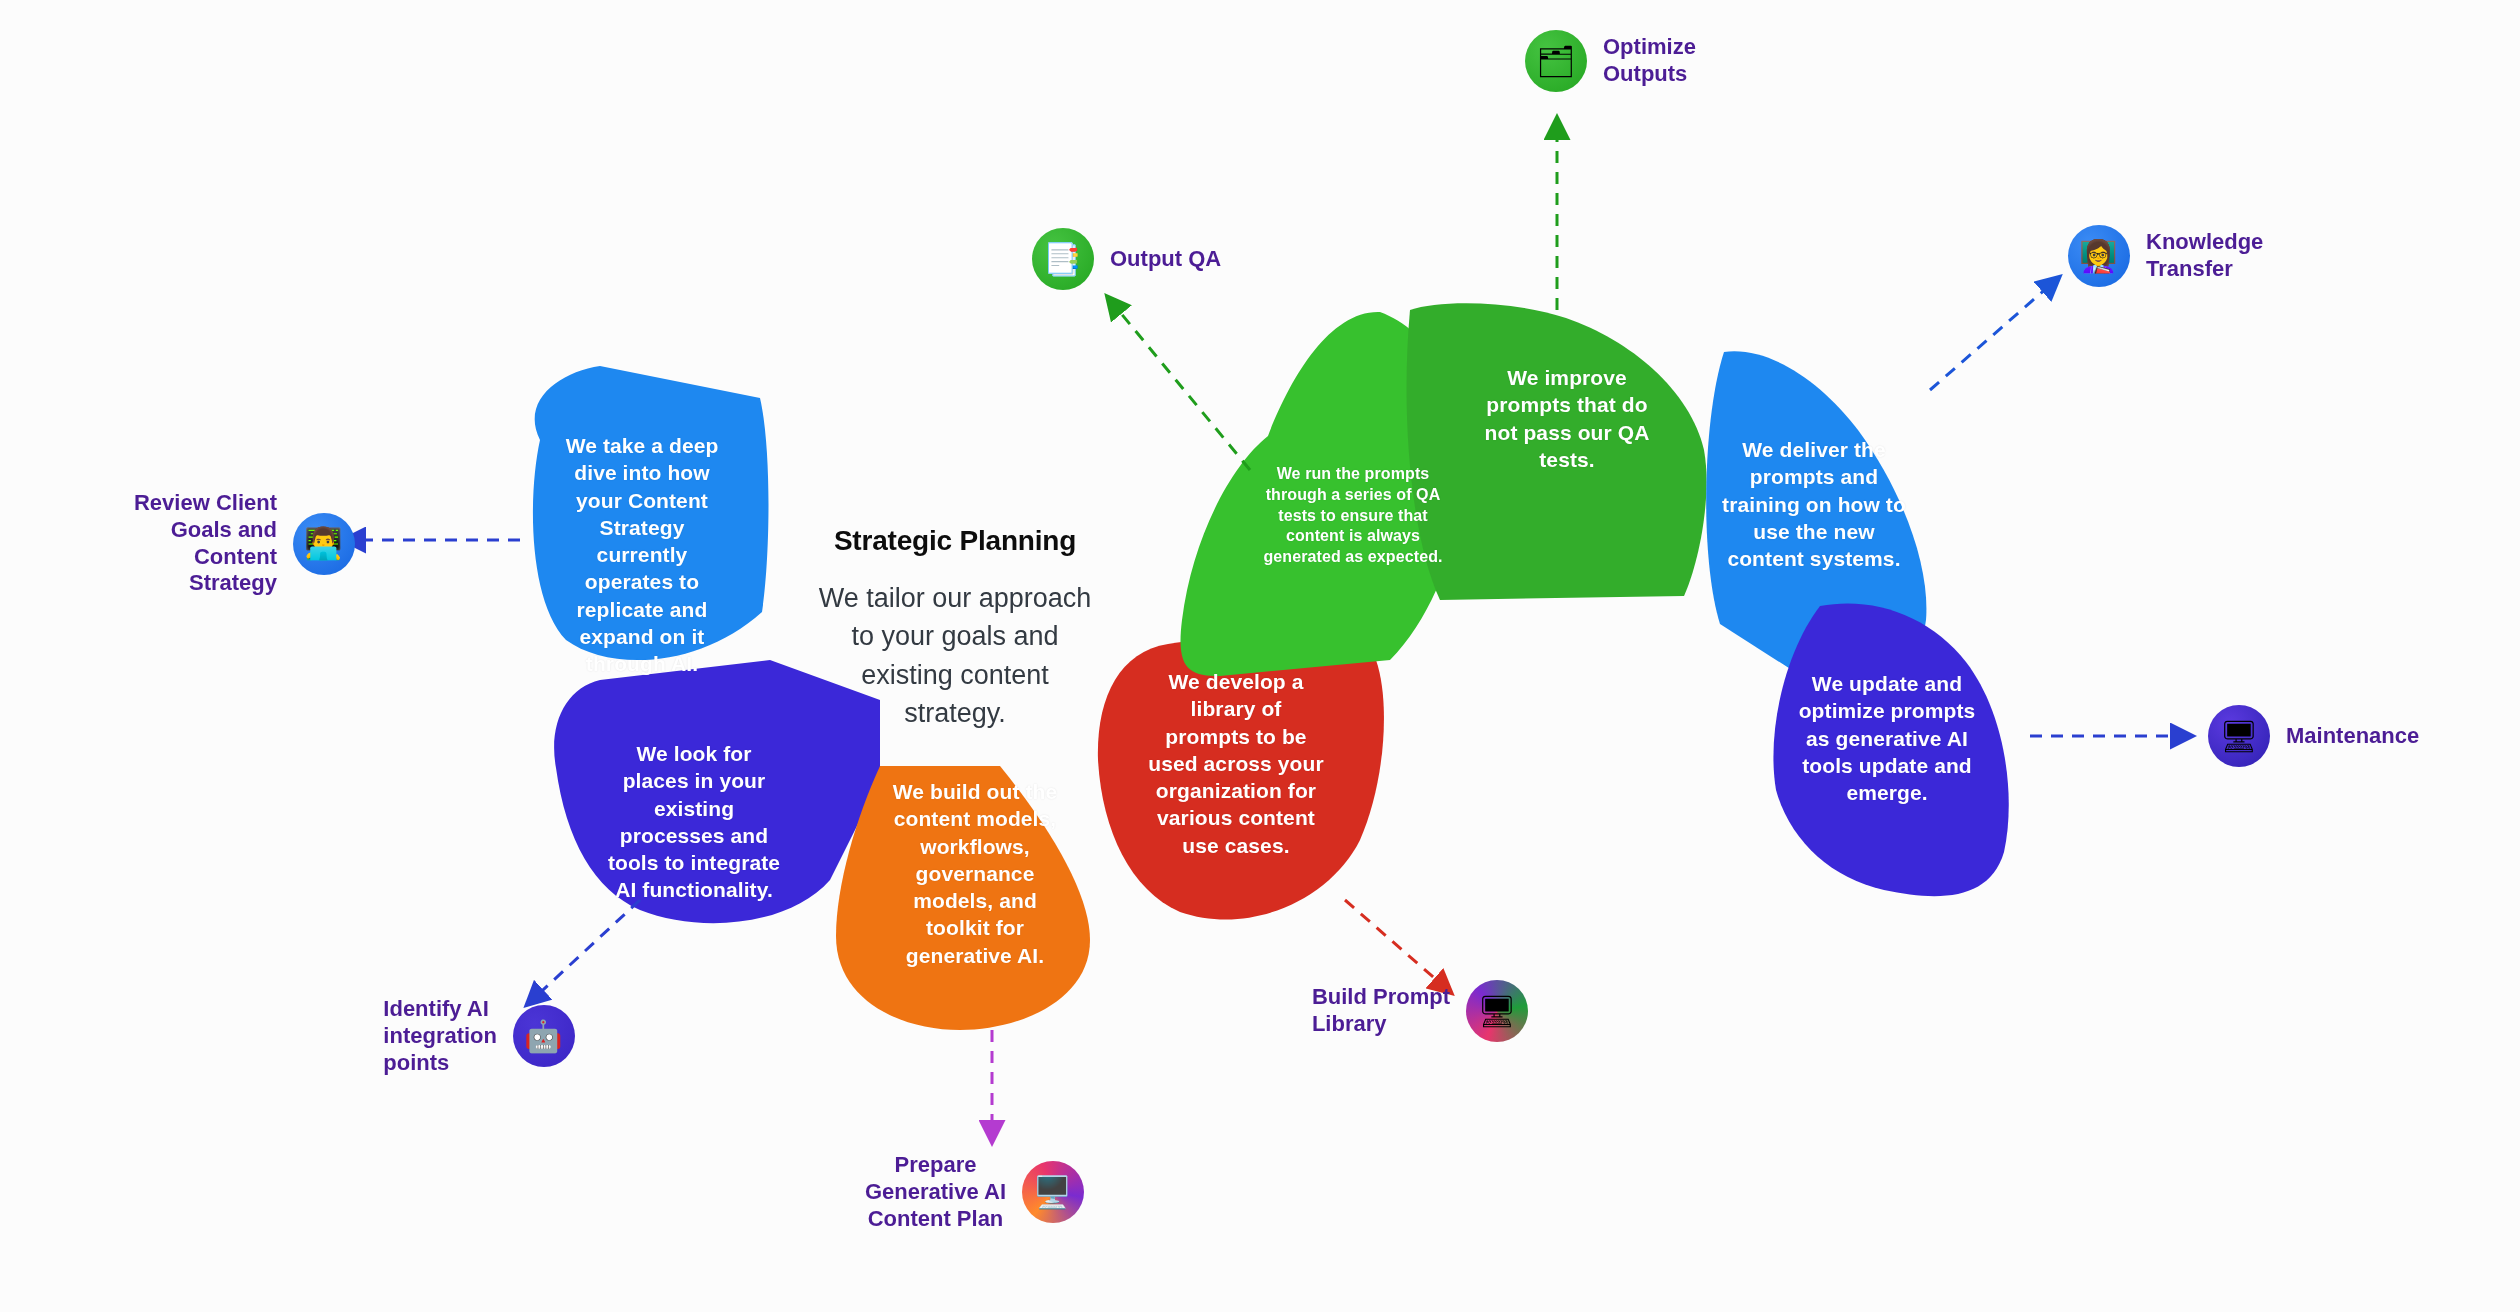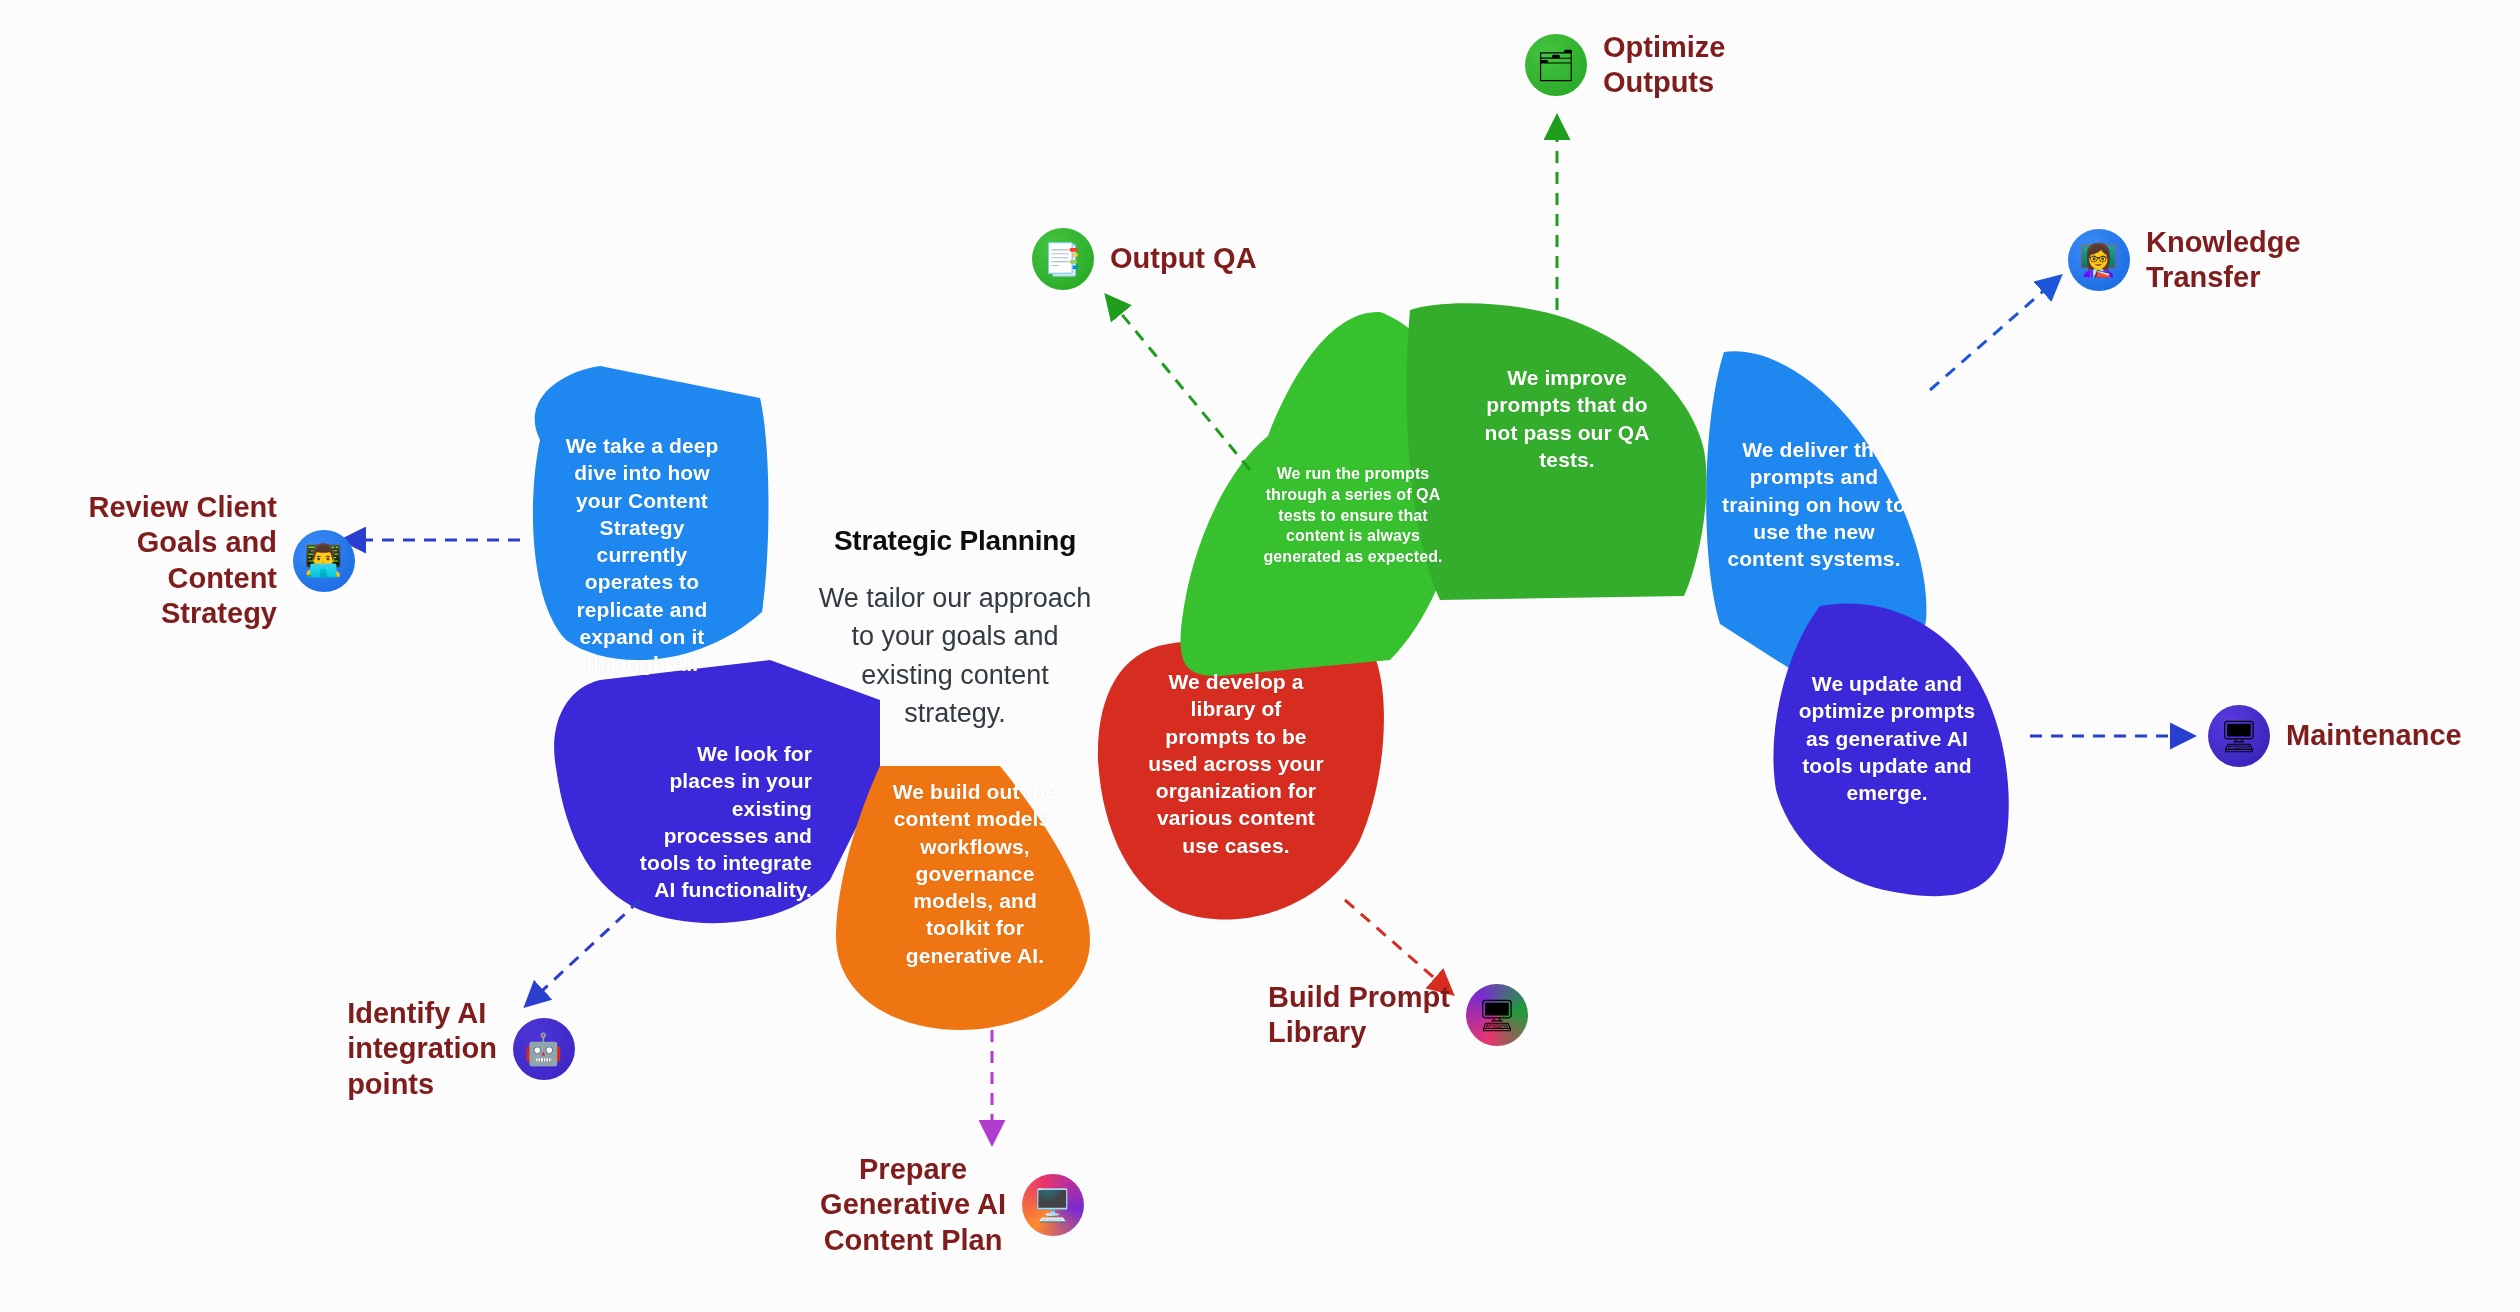--- a/index.html
+++ b/index.html
@@ -15,21 +15,21 @@
     position:absolute;color:#ffffff;font-weight:700;text-align:center;
     line-height:1.30;letter-spacing:.1px;pointer-events:none;
     text-shadow:0 0 2px rgba(0,0,0,.10);
   }
   .hub{position:absolute;text-align:center;}
   .hub-title{font-size:28px;font-weight:700;color:#0d0d0d;letter-spacing:-.2px;}
   .hub-desc{font-size:27px;color:#333a42;line-height:1.42;font-weight:400;}
 
   .node{position:absolute;display:flex;align-items:center;gap:16px;}
   .node.rev{flex-direction:row-reverse;}
-  .node-label{font-size:29px;font-weight:700;color:#7f1d1d;line-height:1.22;white-space:pre-line;}
+  .node-label{font-size:22px;font-weight:700;color:#4c1d95;line-height:1.22;white-space:pre-line;}
   .badge{
     width:62px;height:62px;border-radius:50%;flex:0 0 62px;
     display:flex;align-items:center;justify-content:center;
     font-size:31px;line-height:1;position:relative;overflow:hidden;
   }
   .badge span{filter:saturate(1.15);}
   .b-blue{background:radial-gradient(circle at 35% 30%,#3b8cf5,#1565e0);}
   .b-indigo{background:radial-gradient(circle at 35% 30%,#4b35d6,#3a24c4);}
   .b-green{background:radial-gradient(circle at 35% 30%,#45c341,#23a520);}
   .b-multi{background:conic-gradient(from 200deg,#e8356d,#7a2bd0,#1f9d3a,#e8356d);}
@@ -100,21 +100,21 @@
 
     <line x1="1557" y1="310" x2="1557" y2="122" stroke="#1f9d1c" stroke-width="3" stroke-dasharray="12 9" marker-end="url(#ah-green)"></line>
 
     <line x1="1930" y1="390" x2="2056" y2="280" stroke="#1c55d8" stroke-width="3" stroke-dasharray="12 9" marker-end="url(#ah-blue2)"></line>
 
     <line x1="2030" y1="736" x2="2188" y2="736" stroke="#2a3fd0" stroke-width="3" stroke-dasharray="12 9" marker-end="url(#ah-blue)"></line>
   </svg>
 
   <div class="petal-text" style="left:556px;top:432px;width:172px;font-size:21px;">We take a deep dive into how your Content Strategy currently operates to replicate and expand on it through AI.</div>
 
-  <div class="petal-text" style="left:628px;top:740px;width:184px;font-size:21px;text-align:right;">We look for places in your existing processes and tools to integrate AI functionality.</div>
+  <div class="petal-text" style="left:602px;top:740px;width:184px;font-size:21px;">We look for places in your existing processes and tools to integrate AI functionality.</div>
 
   <div class="petal-text" style="left:886px;top:778px;width:178px;font-size:21px;">We build out the content models, workflows, governance models, and toolkit for generative AI.</div>
 
   <div class="petal-text" style="left:1148px;top:668px;width:176px;font-size:21px;">We develop a library of prompts to be used across your organization for various content use cases.</div>
 
   <div class="petal-text" style="left:1262px;top:416px;width:182px;font-size:16px;margin-top:48px;">We run the prompts through a series of QA tests to ensure that content is always generated as expected.</div>
 
   <div class="petal-text" style="left:1472px;top:364px;width:190px;font-size:21px;">We improve prompts that do not pass our QA tests.</div>
 
   <div class="petal-text" style="left:1718px;top:436px;width:192px;font-size:21px;">We deliver the prompts and training on how to use the new content systems.</div>

